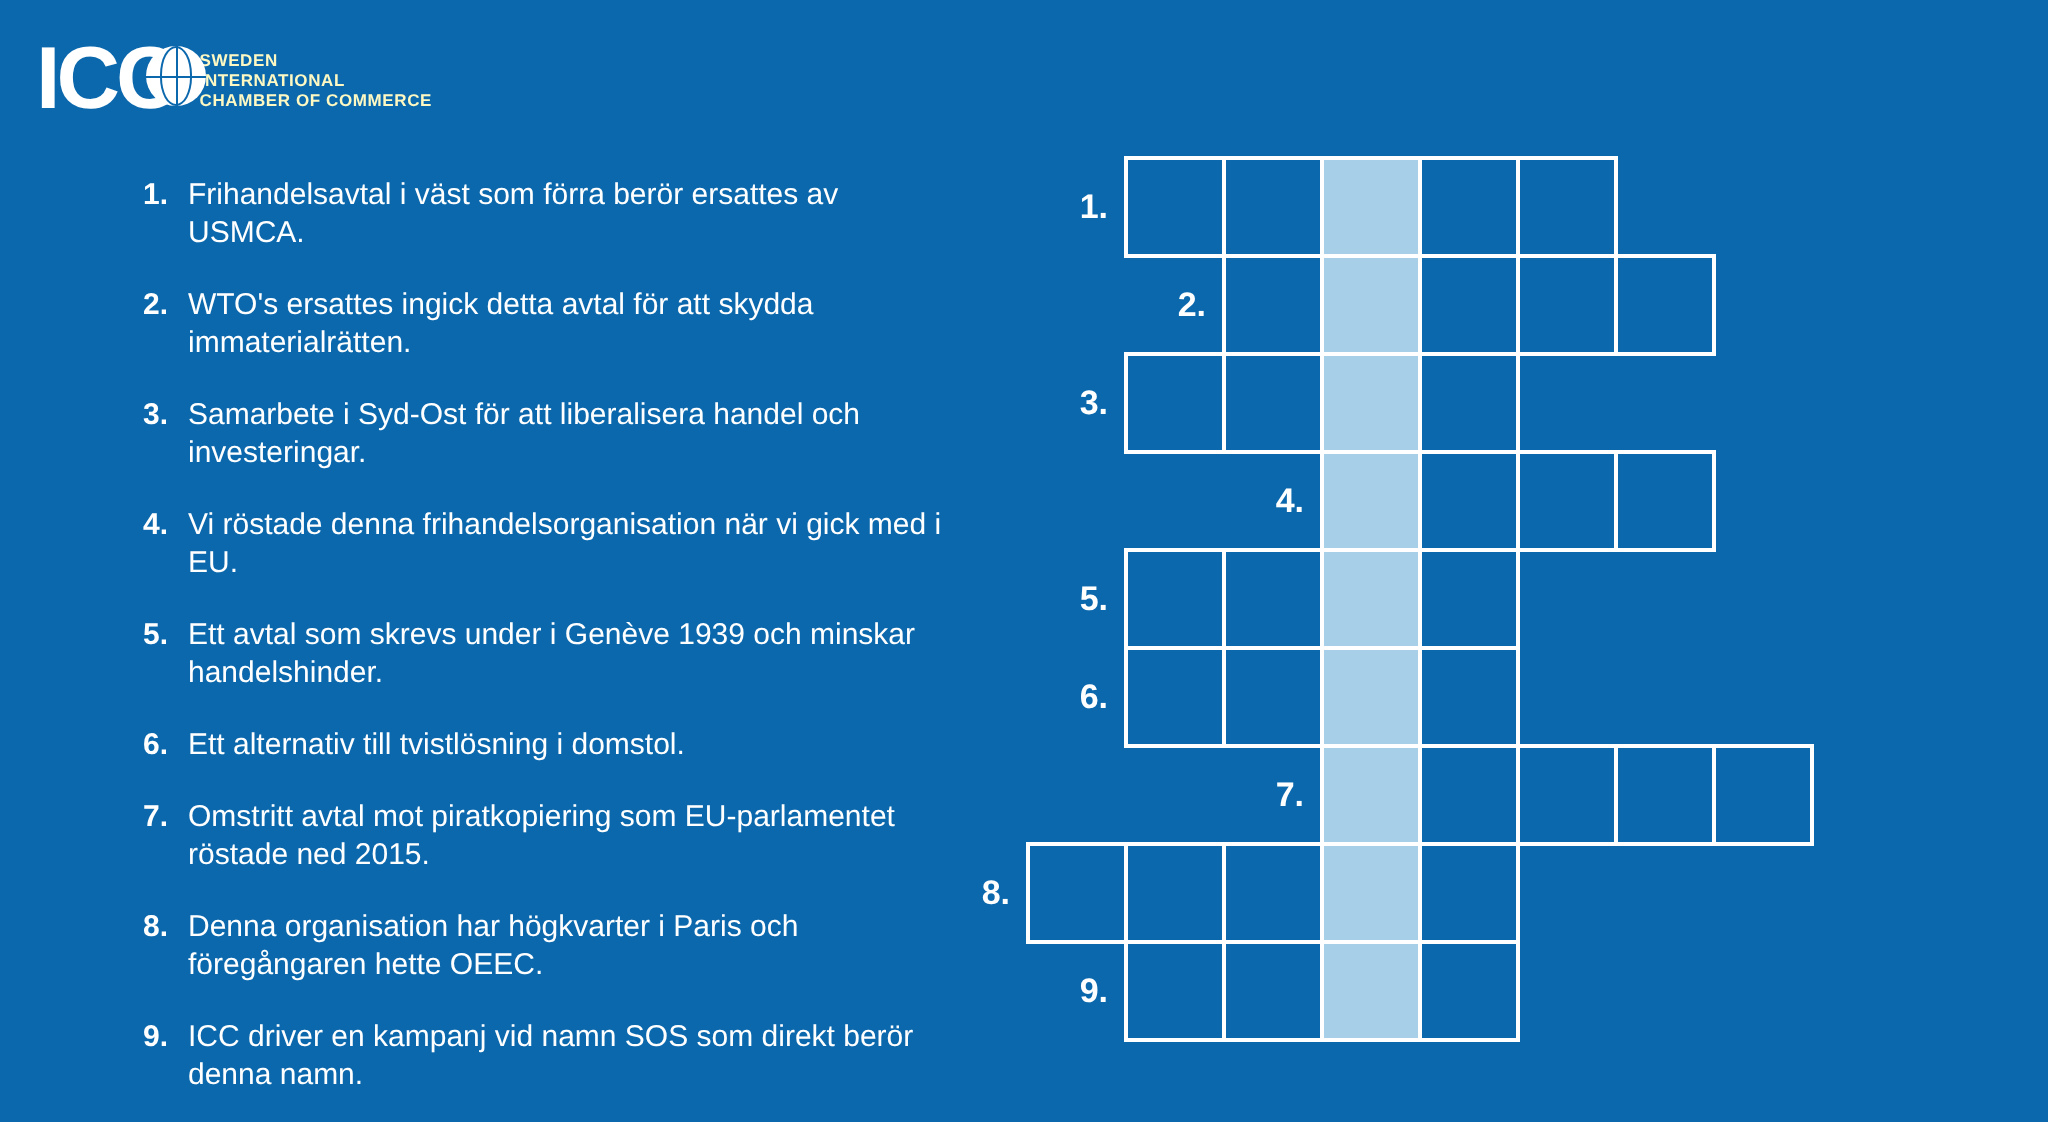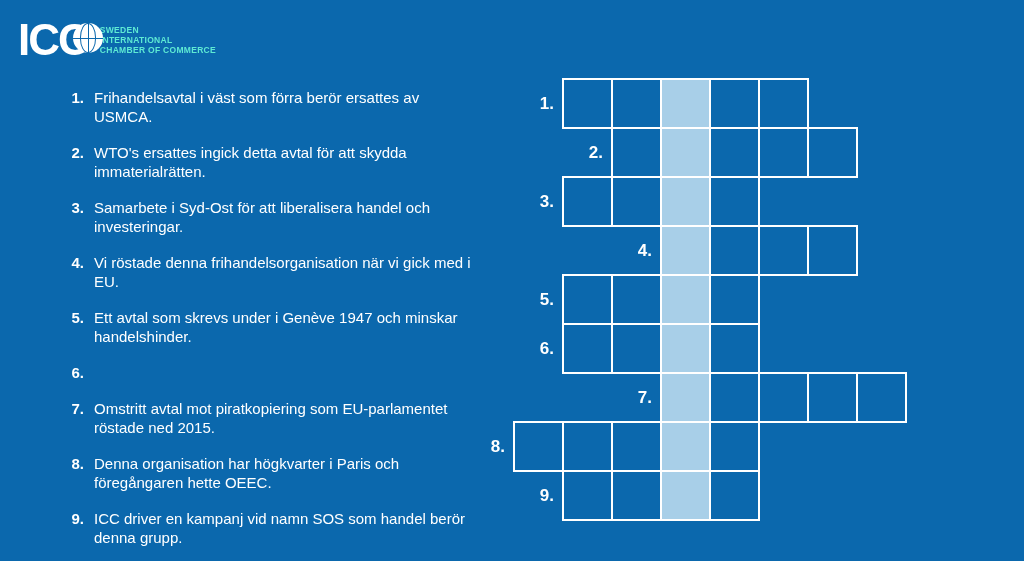--- a/index.html
+++ b/index.html
@@ -63,21 +63,21 @@
     position: absolute;
     left: 22%;
     top: 0;
     width: 56%;
     height: 100%;
     border: 1px solid #0b68ad;
     border-radius: 50%;
     box-sizing: border-box;
   }
   #logo-text {
-    color: #5eead4;
+    color: #fef9c3;
     margin-left: 12px;
     margin-top: 7px;
     line-height: 10px;
   }
   #logo-text div {
     font-size: 8.5px;
     font-weight: bold;
     letter-spacing: 0.3px;
     text-transform: uppercase;
   }
@@ -173,36 +173,37 @@
     <div class="clue">
       <div class="clue-num">3.</div>
       <div class="clue-text">Samarbete i Syd-Ost för att liberalisera handel och investeringar.</div>
     </div>
     <div class="clue">
       <div class="clue-num">4.</div>
       <div class="clue-text">Vi röstade denna frihandelsorganisation när vi gick med i EU.</div>
     </div>
     <div class="clue">
       <div class="clue-num">5.</div>
-      <div class="clue-text">Ett avtal som skrevs under i Genève 1947 och minskar handelshinder.</div>
+      <div class="clue-text">Ett avtal som skrevs under i Genève 1939 och minskar handelshinder.</div>
     </div>
     <div class="clue">
       <div class="clue-num">6.</div>
+      <div class="clue-text">Ett alternativ till tvistlösning i domstol.</div>
     </div>
     <div class="clue">
       <div class="clue-num">7.</div>
       <div class="clue-text">Omstritt avtal mot piratkopiering som EU-parlamentet röstade ned 2015.</div>
     </div>
     <div class="clue">
       <div class="clue-num">8.</div>
       <div class="clue-text">Denna organisation har högkvarter i Paris och föregångaren hette OEEC.</div>
     </div>
     <div class="clue">
       <div class="clue-num">9.</div>
-      <div class="clue-text">ICC driver en kampanj vid namn SOS som handel berör denna grupp.</div>
+      <div class="clue-text">ICC driver en kampanj vid namn SOS som direkt berör denna namn.</div>
     </div>
   </div>
 
 <div id="grid">
     <div class="row" style="top: 0px; left: 0px;">
       <div class="row-num">1.</div>
       <div class="cells">
         <div class="cell"></div>
         <div class="cell"></div>
         <div class="cell hl"></div>

